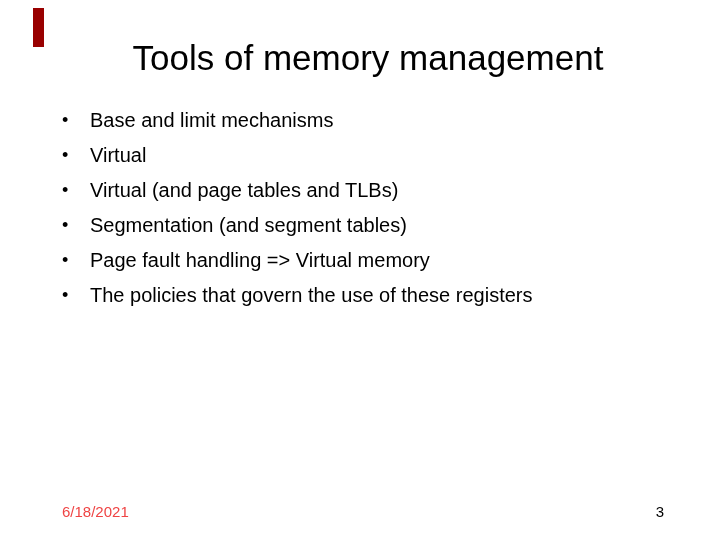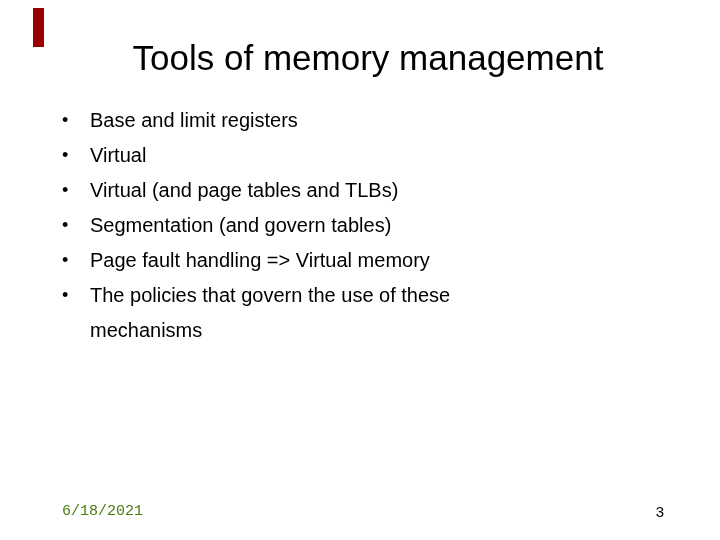--- a/index.html
+++ b/index.html
@@ -58,22 +58,21 @@
     line-height: 35px;
   }
   .bullet-text {
     flex: 1 1 auto;
   }
   .footer-date {
     position: absolute;
     left: 62px;
     top: 503px;
     font-size: 15px;
-    color: #4d7c0f;
-    font-family: Liberation Mono, monospace;
+    color: #ef4444;
   }
   .page-number {
     position: absolute;
     left: 650px;
     top: 503px;
     width: 20px;
     text-align: center;
     font-size: 15px;
     color: #000000;
   }
@@ -83,41 +82,41 @@
 
 <div class="slide" style="background: rgb(255, 255, 255); padding-left: 16px;">
 
   <div class="accent-bar" style="background: rgb(153, 0, 0);"></div>
 
   <h1 class="slide-title">Tools of memory management</h1>
 
   <ul class="bullet-list">
     <li>
       <span class="bullet-marker">•</span>
-      <span class="bullet-text">Base and limit registers</span>
+      <span class="bullet-text">Base and limit mechanisms</span>
     </li>
     <li>
       <span class="bullet-marker">•</span>
       <span class="bullet-text">Virtual</span>
     </li>
     <li>
       <span class="bullet-marker">•</span>
       <span class="bullet-text">Virtual (and page tables and TLBs)</span>
     </li>
     <li>
       <span class="bullet-marker">•</span>
-      <span class="bullet-text">Segmentation (and govern tables)</span>
+      <span class="bullet-text">Segmentation (and segment tables)</span>
     </li>
     <li>
       <span class="bullet-marker">•</span>
       <span class="bullet-text">Page fault handling =&gt; Virtual memory</span>
     </li>
     <li>
       <span class="bullet-marker">•</span>
-      <span class="bullet-text">The policies that govern the use of these mechanisms</span>
+      <span class="bullet-text">The policies that govern the use of these registers</span>
     </li>
   </ul>
 
   <div class="footer-date">6/18/2021</div>
 
   <div class="page-number">3</div>
 
 </div>
 
 </body></html>

